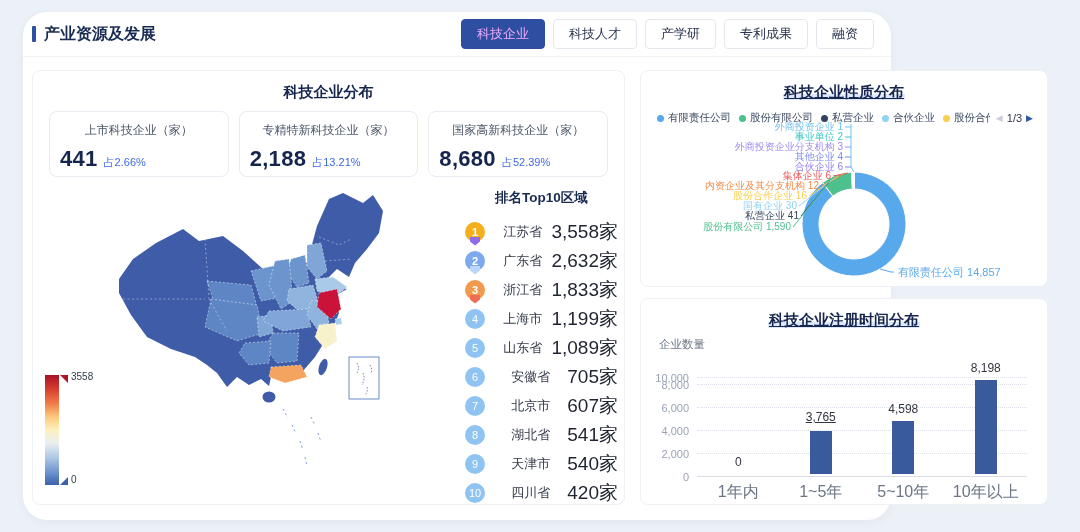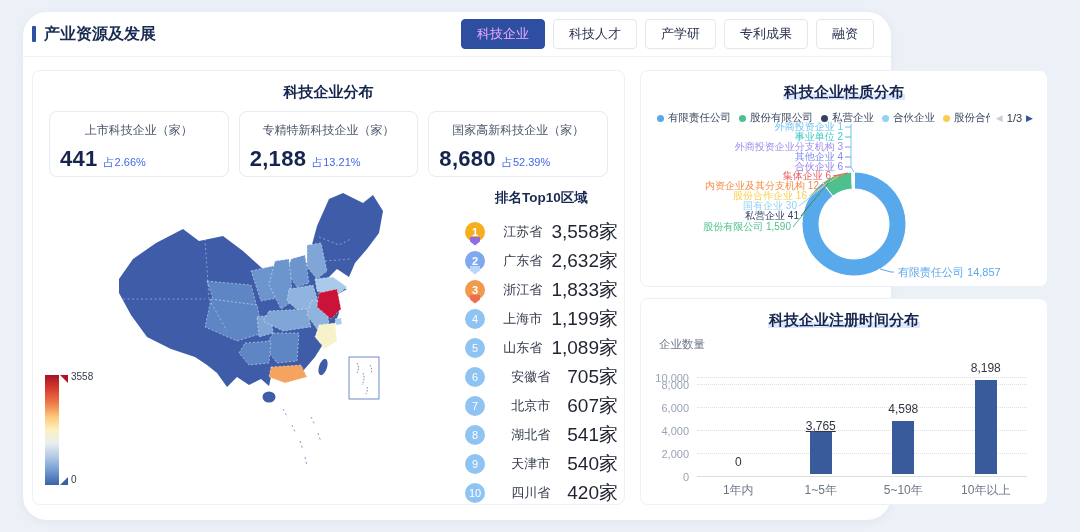--- a/index.html
+++ b/index.html
@@ -28,21 +28,21 @@
   }
   .tab.active{background:#2E4EA1;border-color:#2E4EA1;color:#f0abfc;}
   .card-body{position:relative;height:462px;}
   .panel{
     position:absolute;background:#fff;border:1px solid #EDF0F5;border-radius:8px;box-sizing:border-box;text-align:center;
   }
   .left-panel{left:9px;top:13px;width:593px;height:435px;}
   .nature-panel{left:617px;top:13px;width:408px;height:217px;}
   .time-panel{left:617px;top:241px;width:408px;height:207px;}
   .panel-title{font-size:15px;font-weight:bold;color:#16254E;padding:12px 16px 0;}
-  .panel-title .hl{background:linear-gradient(transparent 62%,#DDE8FC 62%);padding:0 1px;}
+  .panel-title .hl{background:linear-gradient(transparent 62%,#DDE8FC 62%);padding:0 1px;text-decoration:underline;}
   
   .stats{position:absolute;left:16px;right:16px;top:40px;display:flex;gap:10px;}
   .stat-card{flex:1;border:1px solid #E7EBF2;border-radius:8px;padding:10px 10px;box-sizing:border-box;height:66px;background:#fff;cursor:pointer;}
   .stat-card.selected{border-color:#5E84D8;}
   .stat-label{font-size:12px;color:#4A5568;white-space:nowrap;}
   .stat-value-row{display:flex;align-items:baseline;gap:6px;margin-top:7px;}
   .stat-value{font-size:22px;font-weight:bold;color:#16254E;letter-spacing:.3px;}
   .stat-pct{font-size:11px;color:#3D6AE8;}
   
   .map-wrap{position:absolute;left:78px;top:110px;width:330px;height:300px;}
@@ -77,21 +77,21 @@
   #donut-svg{position:absolute;left:6px;top:46px;}
   #donut-svg text{font-family:"Liberation Sans","DejaVu Sans",sans-serif;}
   
   .ylab{position:absolute;left:18px;top:38px;font-size:11.5px;color:#6B7686;}
   .bar-plot{position:absolute;left:56px;top:62px;right:20px;bottom:30px;}
   .gridline{position:absolute;left:0;right:0;height:0;border-top:1px dotted #DCE1E9;}
   .gridline.zero{border-top:1px solid #D9DEE3;}
   .tick-label{position:absolute;left:-8px;transform:translate(-100%,-50%);font-size:11px;color:#9AA3B5;}
   .bar{position:absolute;bottom:0;width:22px;transform:translateX(-50%);}
   .bar-val{position:absolute;left:50%;transform:translateX(-50%);font-size:12px;color:#333640;white-space:nowrap;}
-  .bar-cat{position:absolute;top:calc(100% + 8px);transform:translateX(-50%);font-size:12px;color:#6B7686;white-space:nowrap;}
+  .bar-cat{position:absolute;top:calc(100% + 8px);transform:translateX(-50%);font-size:16px;color:#6B7686;white-space:nowrap;}
 </style>
 </head>
 <body>
 
 <div class="card">
   <div class="card-header">
     <div class="title-wrap">
       <span class="accent"></span>
       <h1 class="page-title">产业资源及发展</h1>
     </div>
@@ -357,21 +357,21 @@
           <div class="gridline" style="top: 92px;">
             <span class="tick-label">2,000</span>
           </div>
           <div class="gridline zero" style="top: 115px;">
             <span class="tick-label">0</span>
           </div>
           <div class="bar" style="left: 12.5%; height: 0px; background: rgb(58, 91, 155);"></div>
           <span class="bar-val" style="left: 12.5%; bottom: 5px;">0</span>
           <span class="bar-cat" style="left: 12.5%;">1年内</span>
           <div class="bar" style="left: 37.5%; height: 43.2975px; background: rgb(58, 91, 155);"></div>
-          <span class="bar-val" style="left: 37.5%; bottom: 41px; text-decoration: underline;">3,765</span>
+          <span class="bar-val" style="left: 37.5%; bottom: 50px; text-decoration: underline;">3,765</span>
           <span class="bar-cat" style="left: 37.5%;">1~5年</span>
           <div class="bar" style="left: 62.5%; height: 52.877px; background: rgb(58, 91, 155);"></div>
           <span class="bar-val" style="left: 62.5%; bottom: 57.877px;">4,598</span>
           <span class="bar-cat" style="left: 62.5%;">5~10年</span>
           <div class="bar" style="left: 87.5%; height: 94.277px; background: rgb(58, 91, 155);"></div>
           <span class="bar-val" style="left: 87.5%; bottom: 99.277px;">8,198</span>
           <span class="bar-cat" style="left: 87.5%;">10年以上</span>
         </div>
     </section>
 

